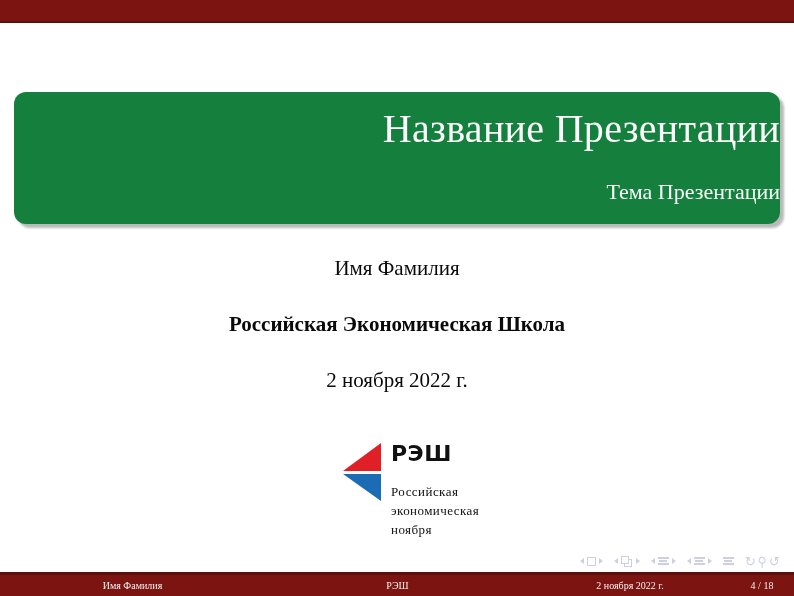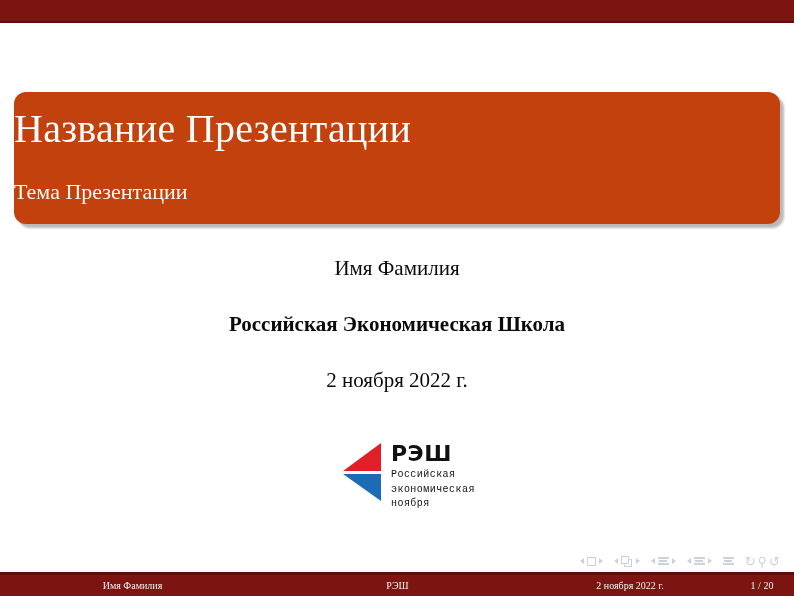--- a/index.html
+++ b/index.html
@@ -50,25 +50,25 @@
     background: #b9b9b9;
     border-radius: 12px;
     filter: blur(1.2px);
   }
   .titlebox {
     position: absolute;
     left: 14px;
     top: 92px;
     width: 766px;
     height: 132px;
-    background: #c2410c;
+    background: #15803d;
     border-radius: 12px;
     display: flex;
     flex-direction: column;
-    align-items: flex-start;
+    align-items: flex-end;
     justify-content: center;
     box-sizing: border-box;
     padding-bottom: 4px;
   }
   .title-main {
     color: #fdfdfd;
     font-size: 40px;
     line-height: 1.1;
     letter-spacing: 0.3px;
     text-align: center;
@@ -123,26 +123,26 @@
   }
   .logo-acronym {
     font-family: "DejaVu Sans", "Liberation Sans", sans-serif;
     font-weight: bold;
     font-size: 22px;
     letter-spacing: 0.5px;
     color: #111111;
     line-height: 1.0;
   }
   .logo-sub {
-    font-family: Liberation Mono, monospace;
-    font-size: 10px;
+    font-family: Liberation Serif, serif;
+    font-size: 13px;
     letter-spacing: 0.45px;
     color: #111111;
     line-height: 1.45;
-    margin-top: 3px;
+    margin-top: 18px;
   }
 
   
   .navsym {
     position: absolute;
     right: 14px;
     top: 553px;
     height: 16px;
     display: flex;
     align-items: center;
@@ -328,16 +328,16 @@
       <span>↺</span>
     </div>
 
   </div>
 
   <div class="footer-rule"></div>
   <div class="footer">
     <div class="footer-cell fc-author">Имя Фамилия</div>
     <div class="footer-cell fc-institute">РЭШ</div>
     <div class="footer-cell fc-date">2 ноября 2022 г.</div>
-    <div class="footer-cell fc-page">1 / 20</div>
+    <div class="footer-cell fc-page">4 / 18</div>
   </div>
 
 </div>
 
 </body></html>

